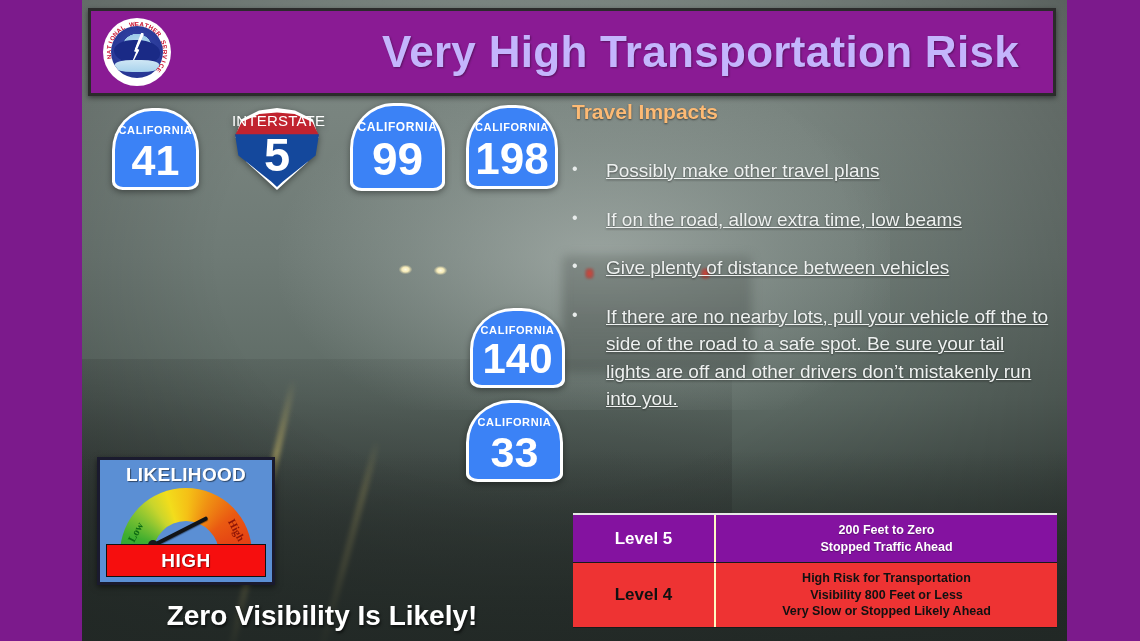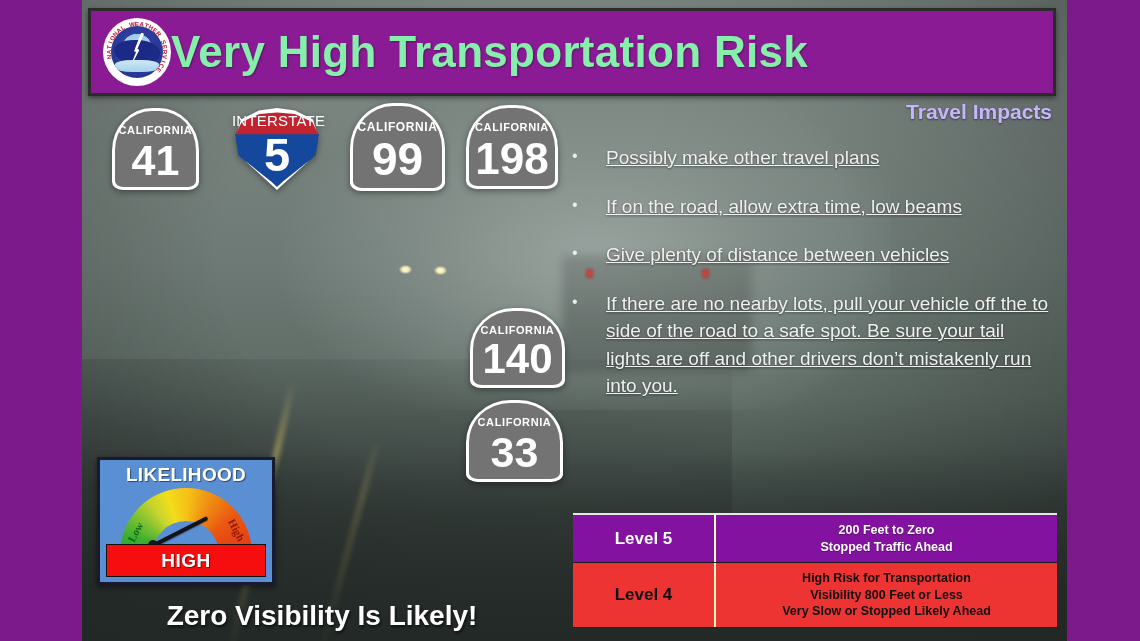--- a/index.html
+++ b/index.html
@@ -109,40 +109,40 @@
     background:conic-gradient(from 0deg, rgba(200,20,40,.0) 0deg, rgba(200,20,40,.0) 360deg);
   }
   .seal-text span{
     position:absolute;left:50%;top:50%;
     font-size:6.2px;font-weight:bold;color:#c8102e;
     transform-origin:0 0;
     font-family:"Liberation Sans", sans-serif;
     letter-spacing:.2px;
   }
   #header-title{
-    flex:1;text-align:left;color:#86efac;
+    flex:1;text-align:right;color:#c4b5fd;
     font-size:44px;font-weight:bold;
     letter-spacing:.3px;
     margin-right:34px;
     text-shadow:1px 1px 2px rgba(0,0,0,.35);
   }
 
   
   .shield{position:absolute;z-index:20;}
   .ca-shield{
     position:relative;
     background:#ffffff;
     border-radius:46% 46% 12% 12% / 52% 52% 10% 10%;
     padding:3px;
     box-sizing:border-box;
     filter:drop-shadow(0 2px 3px rgba(0,0,0,.4));
   }
   .ca-shield-in{
     width:100%;height:100%;
-    background:#737373;
+    background:#3b82f6;
     border-radius:45% 45% 10% 10% / 51% 51% 8% 8%;
     position:relative;
     display:flex;flex-direction:column;align-items:center;
     box-sizing:border-box;
   }
   .ca-state{
     color:#ffffff;font-weight:bold;letter-spacing:.6px;
     font-family:"Liberation Sans", sans-serif;
     width:100%;text-align:center;
     position:absolute;
@@ -182,24 +182,23 @@
     color:#ffffff;font-weight:bold;font-size:47px;line-height:1;
     font-family:"Liberation Sans", sans-serif;
   }
 
   
   #impacts{
     position:absolute;left:572px;top:100px;width:480px;z-index:25;
     color:#f2f4f3;
   }
   #impacts-title{
-    font-size:21px;font-weight:bold;color:#c4b5fd;
-    margin-bottom:20px;
+    font-size:21px;font-weight:bold;color:#fdba74;
+    margin-bottom:33px;
     text-shadow:0 1px 2px rgba(0,0,0,.5);
-    text-align:right;
   }
   .bullet-row{
     display:flex;margin-bottom:21px;
   }
   .bullet-dot{
     width:34px;flex:0 0 34px;color:#e8eceb;font-size:16px;line-height:1.45;
   }
   .bullet-text{
     flex:1;font-size:19px;line-height:1.45;color:#eef1f0;
     text-shadow:0 1px 2px rgba(0,0,0,.5);

